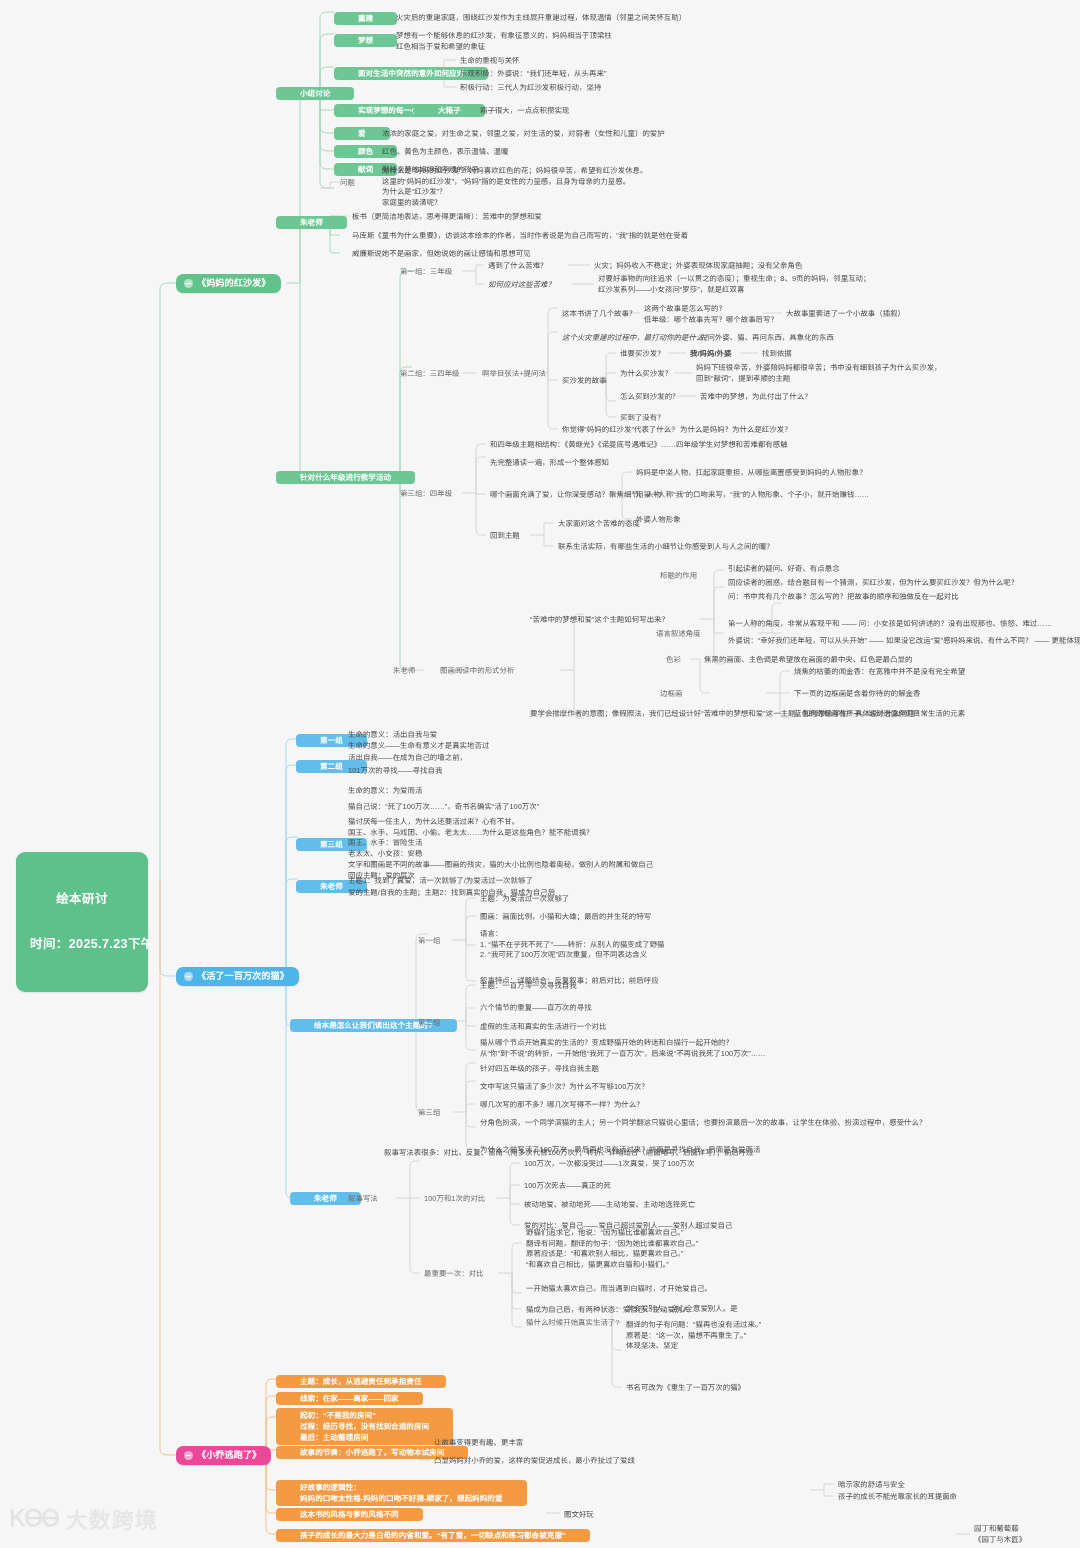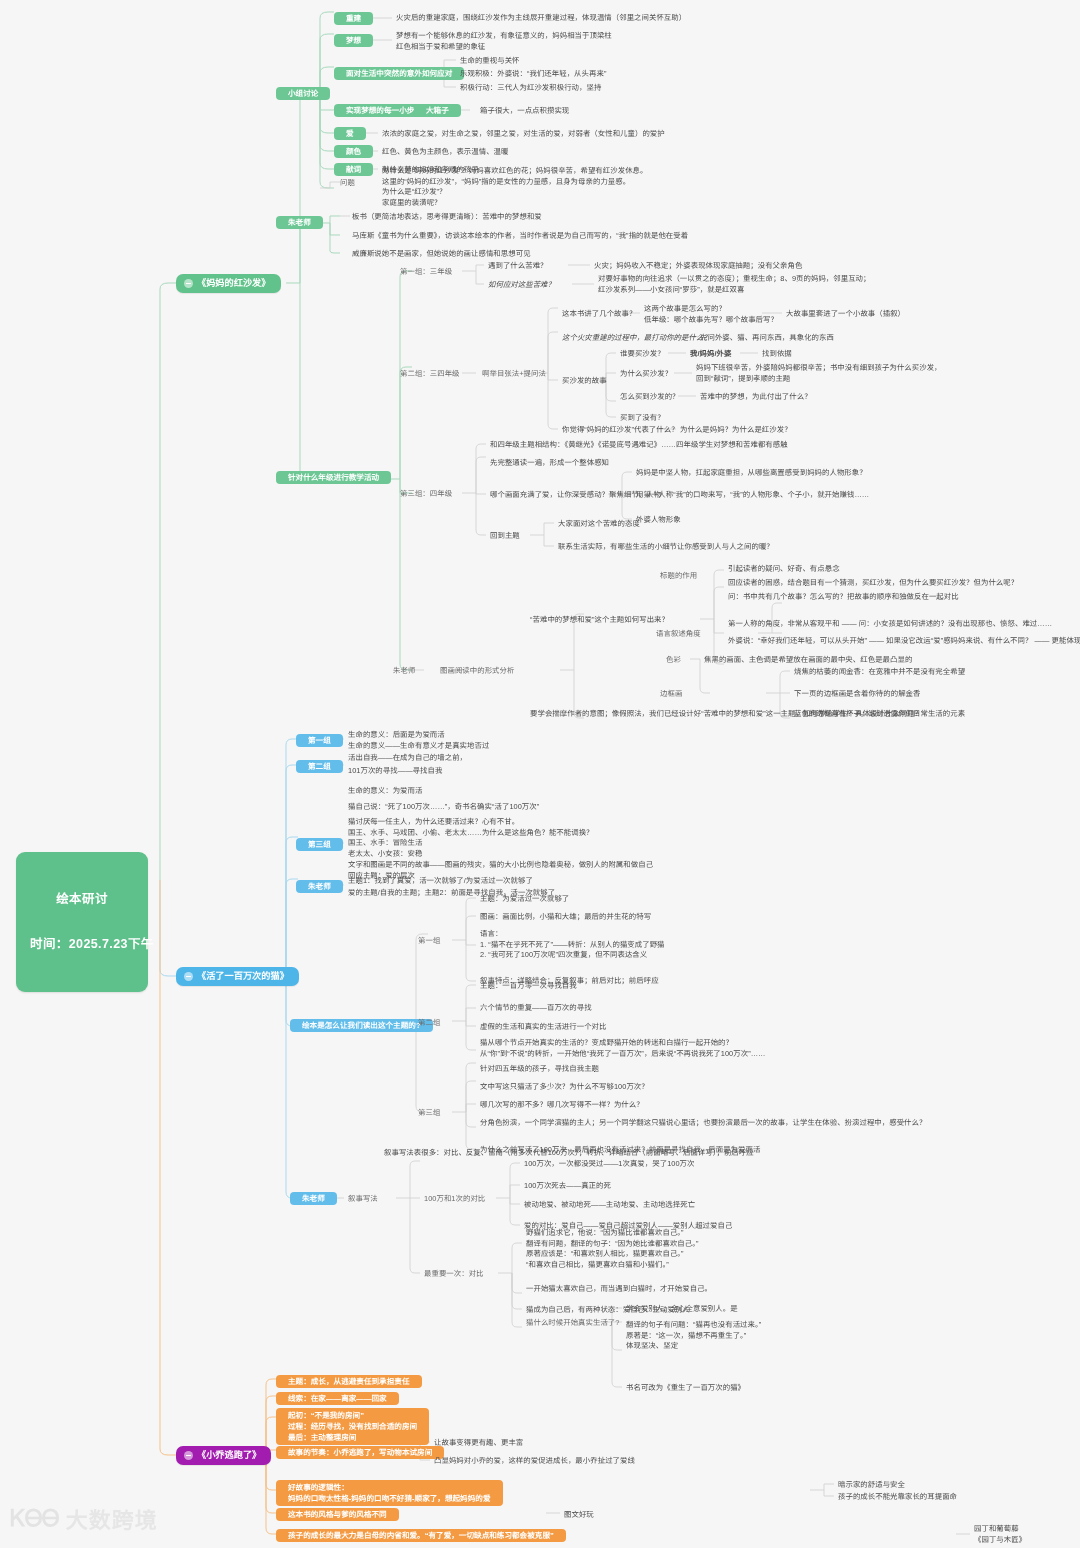--- a/index.html
+++ b/index.html
@@ -45,36 +45,36 @@
     font-size: 9.2px;
     color: #fff;
     font-weight: 600;
     display: flex;
     align-items: center;
     gap: 4px;
     box-shadow: 0 1px 1px rgba(0,0,0,.07);
   }
   .branch.green { background: #62c28c; }
   .branch.blue  { background: #4db5e8; }
-  .branch.orange{ background: #a21caf; }
+  .branch.orange{ background: #ec4899; }
   .collapse {
     width: 9px; height: 9px; border-radius: 50%;
     background: rgba(255,255,255,.55);
     display: inline-block; flex: 0 0 auto;
     position: relative;
   }
   .collapse::before {
     content: "";
     position: absolute; left: 2px; top: 4px;
     width: 5px; height: 1px; background: #fff;
   }
   
   .chip {
     border-radius: 4px;
-    padding: 2px 12px;
+    padding: 2px 24px;
     font-size: 7.6px;
     color: #ffffff;
     font-weight: 600;
     display: inline-block;
   }
   .chip.green { background: #6cc795; }
   .chip.blue  { background: #62bdea; }
   .chip.orange{ background: #f49a42; }
   
   .txt {
@@ -393,40 +393,40 @@
   <div class="node txt" style="left:704px; top:655px;">焦黑的画面、主色调是希望放在画面的最中央、红色是最凸显的</div>
 
   <div class="node txt dim" style="left:660px; top:689px;">边框画</div>
   <div class="node txt" style="left:794px; top:667px;">烧焦的枯萎的闻金香：在宽雅中并不是没有完全希望</div>
   <div class="node txt" style="left:794px; top:689px;">下一页的边框画是含着你待的的解金香</div>
   <div class="node txt" style="left:794px; top:709px;">蓝色的边框画有杯子，这封透露你们日常生活的元素</div>
 
   <div class="node txt" style="left:530px; top:709px;">要学会揣摩作者的意图；像假照法，我们已经设计好“苦难中的梦想和爱”这一主题，如何带给学生？具体设计什么问题？</div>
 
   <div class="node chip blue" style="left:296px; top:734px;">第一组</div>
-  <div class="node txt" style="left:348px; top:730px;">生命的意义：后面是为爱而活</div>
+  <div class="node txt" style="left:348px; top:730px;">生命的意义：活出自我与爱</div>
   <div class="node txt" style="left:348px; top:741px;">生命的意义——生命有意义才是真实地否过</div>
   <div class="node txt" style="left:348px; top:753px;">活出自我——在成为自己的墙之前，</div>
 
   <div class="node chip blue" style="left:296px; top:760px;">第二组</div>
   <div class="node txt" style="left:348px; top:766px;">101万次的寻找——寻找自我</div>
 
   <div class="node chip blue" style="left:296px; top:838px;">第三组</div>
   <div class="node txt" style="left:348px; top:786px;">生命的意义：为爱而活</div>
   <div class="node txt" style="left:348px; top:802px;">猫自己说：“死了100万次……”，奇书名确实“活了100万次”</div>
   <div class="node txt multi" style="left:348px; top:817px;">猫讨厌每一任主人，为什么还要活过来？心有不甘。
 国王、水手、马戏团、小偷、老太太……为什么是这些角色？能不能调换？
 国王、水手：冒险生活
 老太太、小女孩：安稳
 文字和图画是不同的故事——图画的残灾，猫的大小比例也隐着奥秘，做别人的附属和做自己
 回应主题：爱的层次</div>
 
   <div class="node chip blue" style="left:296px; top:880px;">朱老师</div>
   <div class="node txt" style="left:348px; top:876px;">主题1：找到了真爱，活一次就够了/为爱活过一次就够了</div>
-  <div class="node txt" style="left:348px; top:888px;">爱的主题/自我的主题；主题2：前面是寻找自我，活一次就够了</div>
+  <div class="node txt" style="left:348px; top:888px;">爱的主题/自我的主题；主题2：找到真实的自我，猫成为自己后</div>
 
   <div class="node chip blue" style="left:290px; top:1019px;">绘本是怎么让我们读出这个主题的?</div>
 
   <div class="node txt dim" style="left:418px; top:936px;">第一组</div>
   <div class="node txt" style="left:480px; top:894px;">主题：为爱活过一次就够了</div>
   <div class="node txt" style="left:480px; top:912px;">图画：画面比例，小猫和大雄；最后的并生花的特写</div>
   <div class="node txt multi" style="left:480px; top:929px;">语言：
 1. “猫不在乎死不死了”——转折：从别人的猫变成了野猫
 2. “我可死了100万次呢”四次重复，但不同表达含义</div>
   <div class="node txt" style="left:480px; top:976px;">叙事特点：详略结合；反复叙事；前后对比；前后呼应</div>

